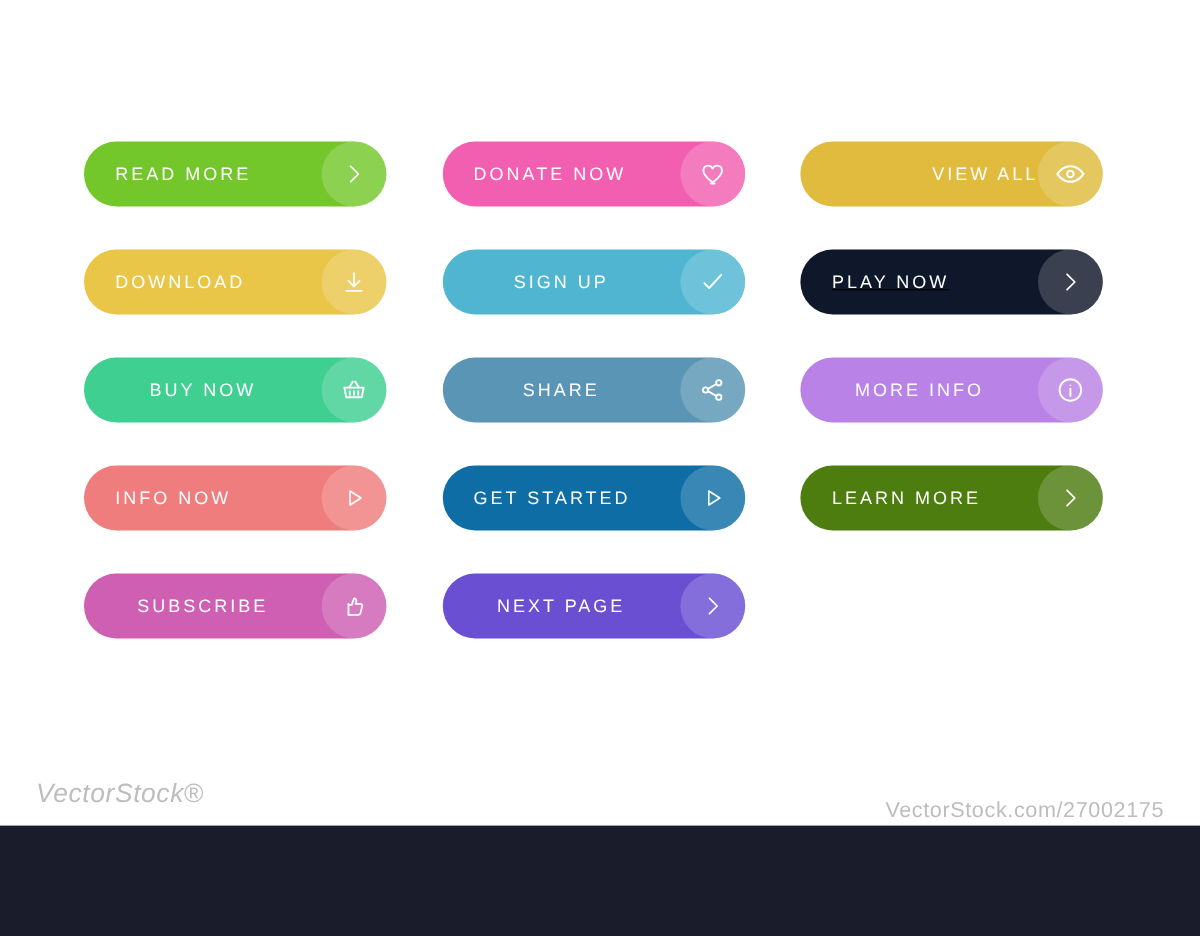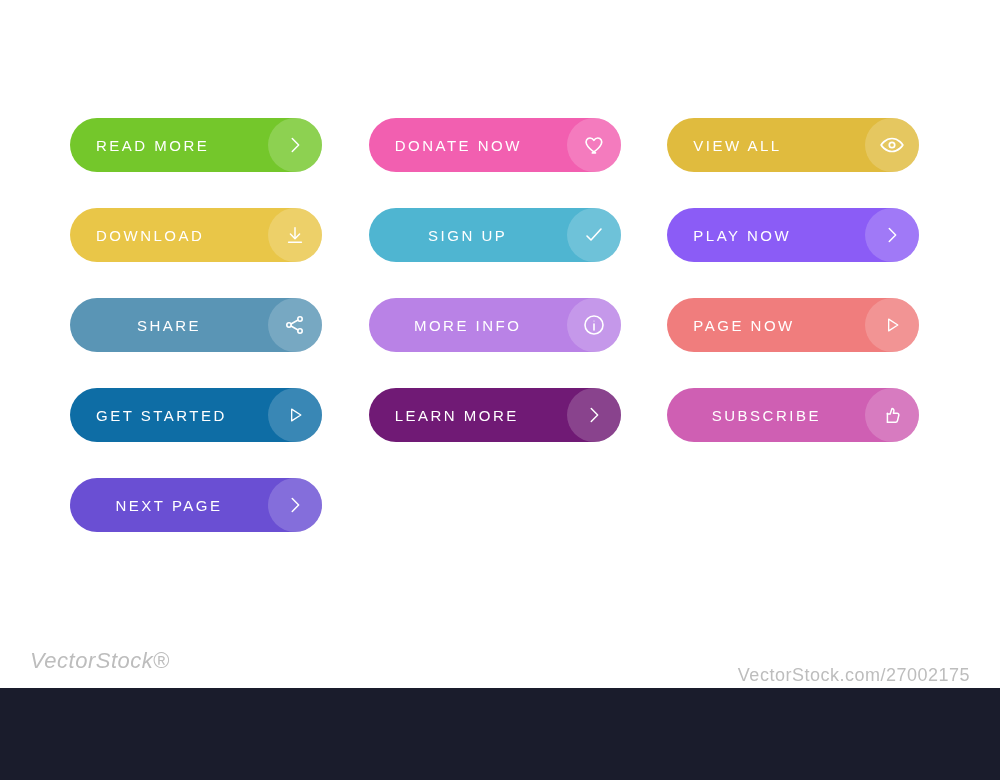--- a/index.html
+++ b/index.html
@@ -94,21 +94,21 @@
       </span>
     </button>
     <button class="pill-btn" style="background: rgb(242, 95, 176);">
       <span class="lbl">DONATE NOW</span>
       <span class="cap light">
         <svg width="24" height="24" viewBox="0 0 24 24">
           <path d="M12 20s-7-4.5-9-9c-1.2-2.7.4-6 3.5-6 2 0 3.3 1.3 3.9 2.4C11 6.3 12.3 5 14.3 5c3.1 0 4.7 3.3 3.5 6-2 4.5-9 9-9 9z" transform="translate(1.5 0)" stroke="#ffffff" stroke-width="1.6" fill="none" stroke-linecap="round" stroke-linejoin="round"></path>
         </svg>
       </span>
     </button>
-    <button class="pill-btn" style="background: rgb(224, 187, 62);">
+    <button class="pill-btn" style="background: rgb(224, 187, 62); justify-content: flex-end;">
       <span class="lbl">VIEW ALL</span>
       <span class="cap light">
         <svg width="26" height="26" viewBox="0 0 24 24">
           <path d="M2 12s3.5-6 10-6 10 6 10 6-3.5 6-10 6S2 12 2 12z" stroke="#ffffff" stroke-width="1.6" fill="none" stroke-linecap="round" stroke-linejoin="round"></path>
           <circle cx="12" cy="12" r="2.5" stroke="#ffffff" stroke-width="1.6" fill="none" stroke-linecap="round" stroke-linejoin="round"></circle>
         </svg>
       </span>
     </button>
     <button class="pill-btn" style="background: rgb(233, 198, 72);">
       <span class="lbl">DOWNLOAD</span>
@@ -121,25 +121,38 @@
       </span>
     </button>
     <button class="pill-btn center" style="background: rgb(79, 181, 209);">
       <span class="lbl">SIGN UP</span>
       <span class="cap light">
         <svg width="24" height="24" viewBox="0 0 24 24">
           <path d="M5 13l4 4 10-11" stroke="#ffffff" stroke-width="1.6" fill="none" stroke-linecap="round" stroke-linejoin="round"></path>
         </svg>
       </span>
     </button>
-    <button class="pill-btn" style="background: #8b5cf6;">
+    <button class="pill-btn" style="background: #0f172a; text-decoration: underline;">
       <span class="lbl">PLAY NOW</span>
       <span class="cap light">
         <svg width="22" height="22" viewBox="0 0 24 24">
           <path d="M9 5l7 7-7 7" stroke="#ffffff" stroke-width="1.6" fill="none" stroke-linecap="round" stroke-linejoin="round"></path>
+        </svg>
+      </span>
+    </button>
+    <button class="pill-btn center" style="background: rgb(62, 207, 145);">
+      <span class="lbl">BUY NOW</span>
+      <span class="cap light">
+        <svg width="24" height="24" viewBox="0 0 24 24">
+          <path d="M4 10h16l-1.5 8h-13z" stroke="#ffffff" stroke-width="1.6" fill="none" stroke-linecap="round" stroke-linejoin="round"></path>
+          <path d="M8 10l3-5" stroke="#ffffff" stroke-width="1.6" fill="none" stroke-linecap="round" stroke-linejoin="round"></path>
+          <path d="M16 10l-3-5" stroke="#ffffff" stroke-width="1.6" fill="none" stroke-linecap="round" stroke-linejoin="round"></path>
+          <path d="M8.5 13v3" stroke="#ffffff" stroke-width="1.6" fill="none" stroke-linecap="round" stroke-linejoin="round"></path>
+          <path d="M12 13v3" stroke="#ffffff" stroke-width="1.6" fill="none" stroke-linecap="round" stroke-linejoin="round"></path>
+          <path d="M15.5 13v3" stroke="#ffffff" stroke-width="1.6" fill="none" stroke-linecap="round" stroke-linejoin="round"></path>
         </svg>
       </span>
     </button>
     <button class="pill-btn center" style="background: rgb(90, 149, 181);">
       <span class="lbl">SHARE</span>
       <span class="cap">
         <svg width="24" height="24" viewBox="0 0 24 24">
           <circle cx="6" cy="12" r="2.2" stroke="#ffffff" stroke-width="1.6" fill="none" stroke-linecap="round" stroke-linejoin="round"></circle>
           <circle cx="17" cy="6" r="2.2" stroke="#ffffff" stroke-width="1.6" fill="none" stroke-linecap="round" stroke-linejoin="round"></circle>
           <circle cx="17" cy="18" r="2.2" stroke="#ffffff" stroke-width="1.6" fill="none" stroke-linecap="round" stroke-linejoin="round"></circle>
@@ -152,36 +165,36 @@
       <span class="lbl">MORE INFO</span>
       <span class="cap light">
         <svg width="24" height="24" viewBox="0 0 24 24">
           <circle cx="12" cy="12" r="9" stroke="#ffffff" stroke-width="1.6" fill="none" stroke-linecap="round" stroke-linejoin="round"></circle>
           <circle cx="12" cy="8" r="0.6" fill="#ffffff" stroke="none"></circle>
           <path d="M12 11v6" stroke="#ffffff" stroke-width="1.6" fill="none" stroke-linecap="round" stroke-linejoin="round"></path>
         </svg>
       </span>
     </button>
     <button class="pill-btn" style="background: rgb(240, 125, 125);">
-      <span class="lbl">PAGE NOW</span>
+      <span class="lbl">INFO NOW</span>
       <span class="cap light">
         <svg width="20" height="20" viewBox="0 0 24 24">
           <path d="M8 5l11 7-11 7z" stroke="#ffffff" stroke-width="1.6" fill="none" stroke-linecap="round" stroke-linejoin="round"></path>
         </svg>
       </span>
     </button>
     <button class="pill-btn" style="background: rgb(14, 109, 165);">
       <span class="lbl">GET STARTED</span>
       <span class="cap light">
         <svg width="20" height="20" viewBox="0 0 24 24">
           <path d="M8 5l11 7-11 7z" stroke="#ffffff" stroke-width="1.6" fill="none" stroke-linecap="round" stroke-linejoin="round"></path>
         </svg>
       </span>
     </button>
-    <button class="pill-btn" style="background: #701a75;">
+    <button class="pill-btn" style="background: #4d7c0f;">
       <span class="lbl">LEARN MORE</span>
       <span class="cap light">
         <svg width="22" height="22" viewBox="0 0 24 24">
           <path d="M9 5l7 7-7 7" stroke="#ffffff" stroke-width="1.6" fill="none" stroke-linecap="round" stroke-linejoin="round"></path>
         </svg>
       </span>
     </button>
     <button class="pill-btn center" style="background: rgb(207, 95, 179);">
       <span class="lbl">SUBSCRIBE</span>
       <span class="cap">

